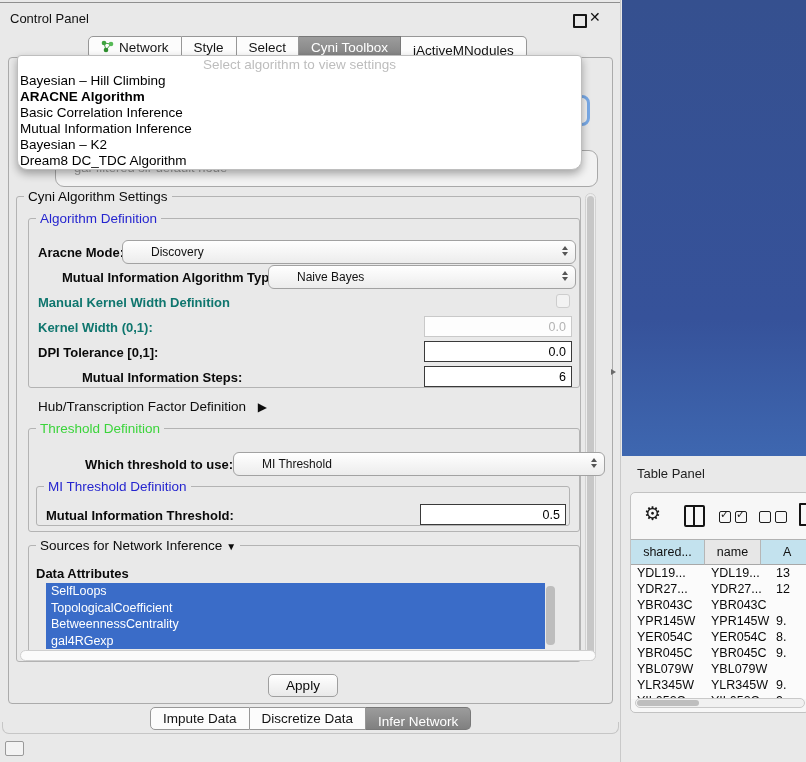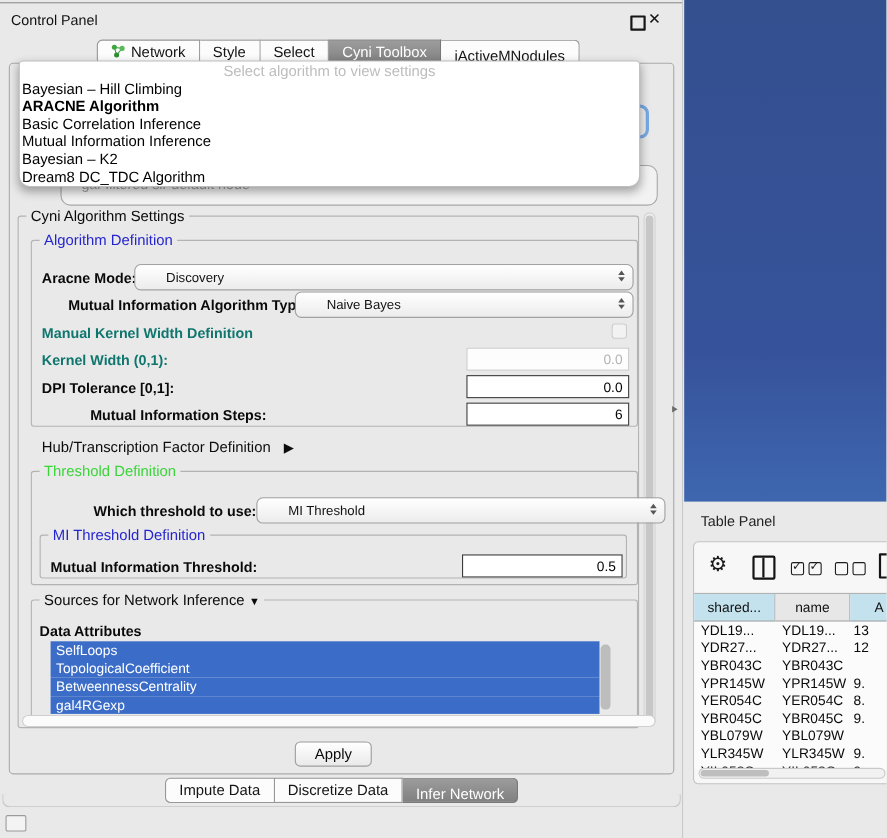--- a/index.html
+++ b/index.html
@@ -268,21 +268,21 @@
         </span>
       <span class="cb" style="left:104px;top:18px;">
           <span class="mark">✓</span>
         </span>
       <span class="cb" style="left:128px;top:18px;"></span>
       <span class="cb" style="left:144px;top:18px;"></span>
       <span class="page-icon"></span>
     </div>
     <div class="thead" id="table-head">
         <div class="th blue" style="width: 74px;">shared...</div>
-        <div class="th gray" style="width: 68px;">name</div>
+        <div class="th gray" style="width: 56px;">name</div>
         <div class="th blue" style="flex: 1 1 0%; text-align: left; padding-left: 22px;">A</div>
       </div>
     <div class="tbody" id="table-body">
         <div class="trow">
           <span class="td c1">YDL19...</span>
           <span class="td c2">YDL19...</span>
           <span class="td c3">13</span>
         </div>
         <div class="trow">
           <span class="td c1">YDR27...</span>

